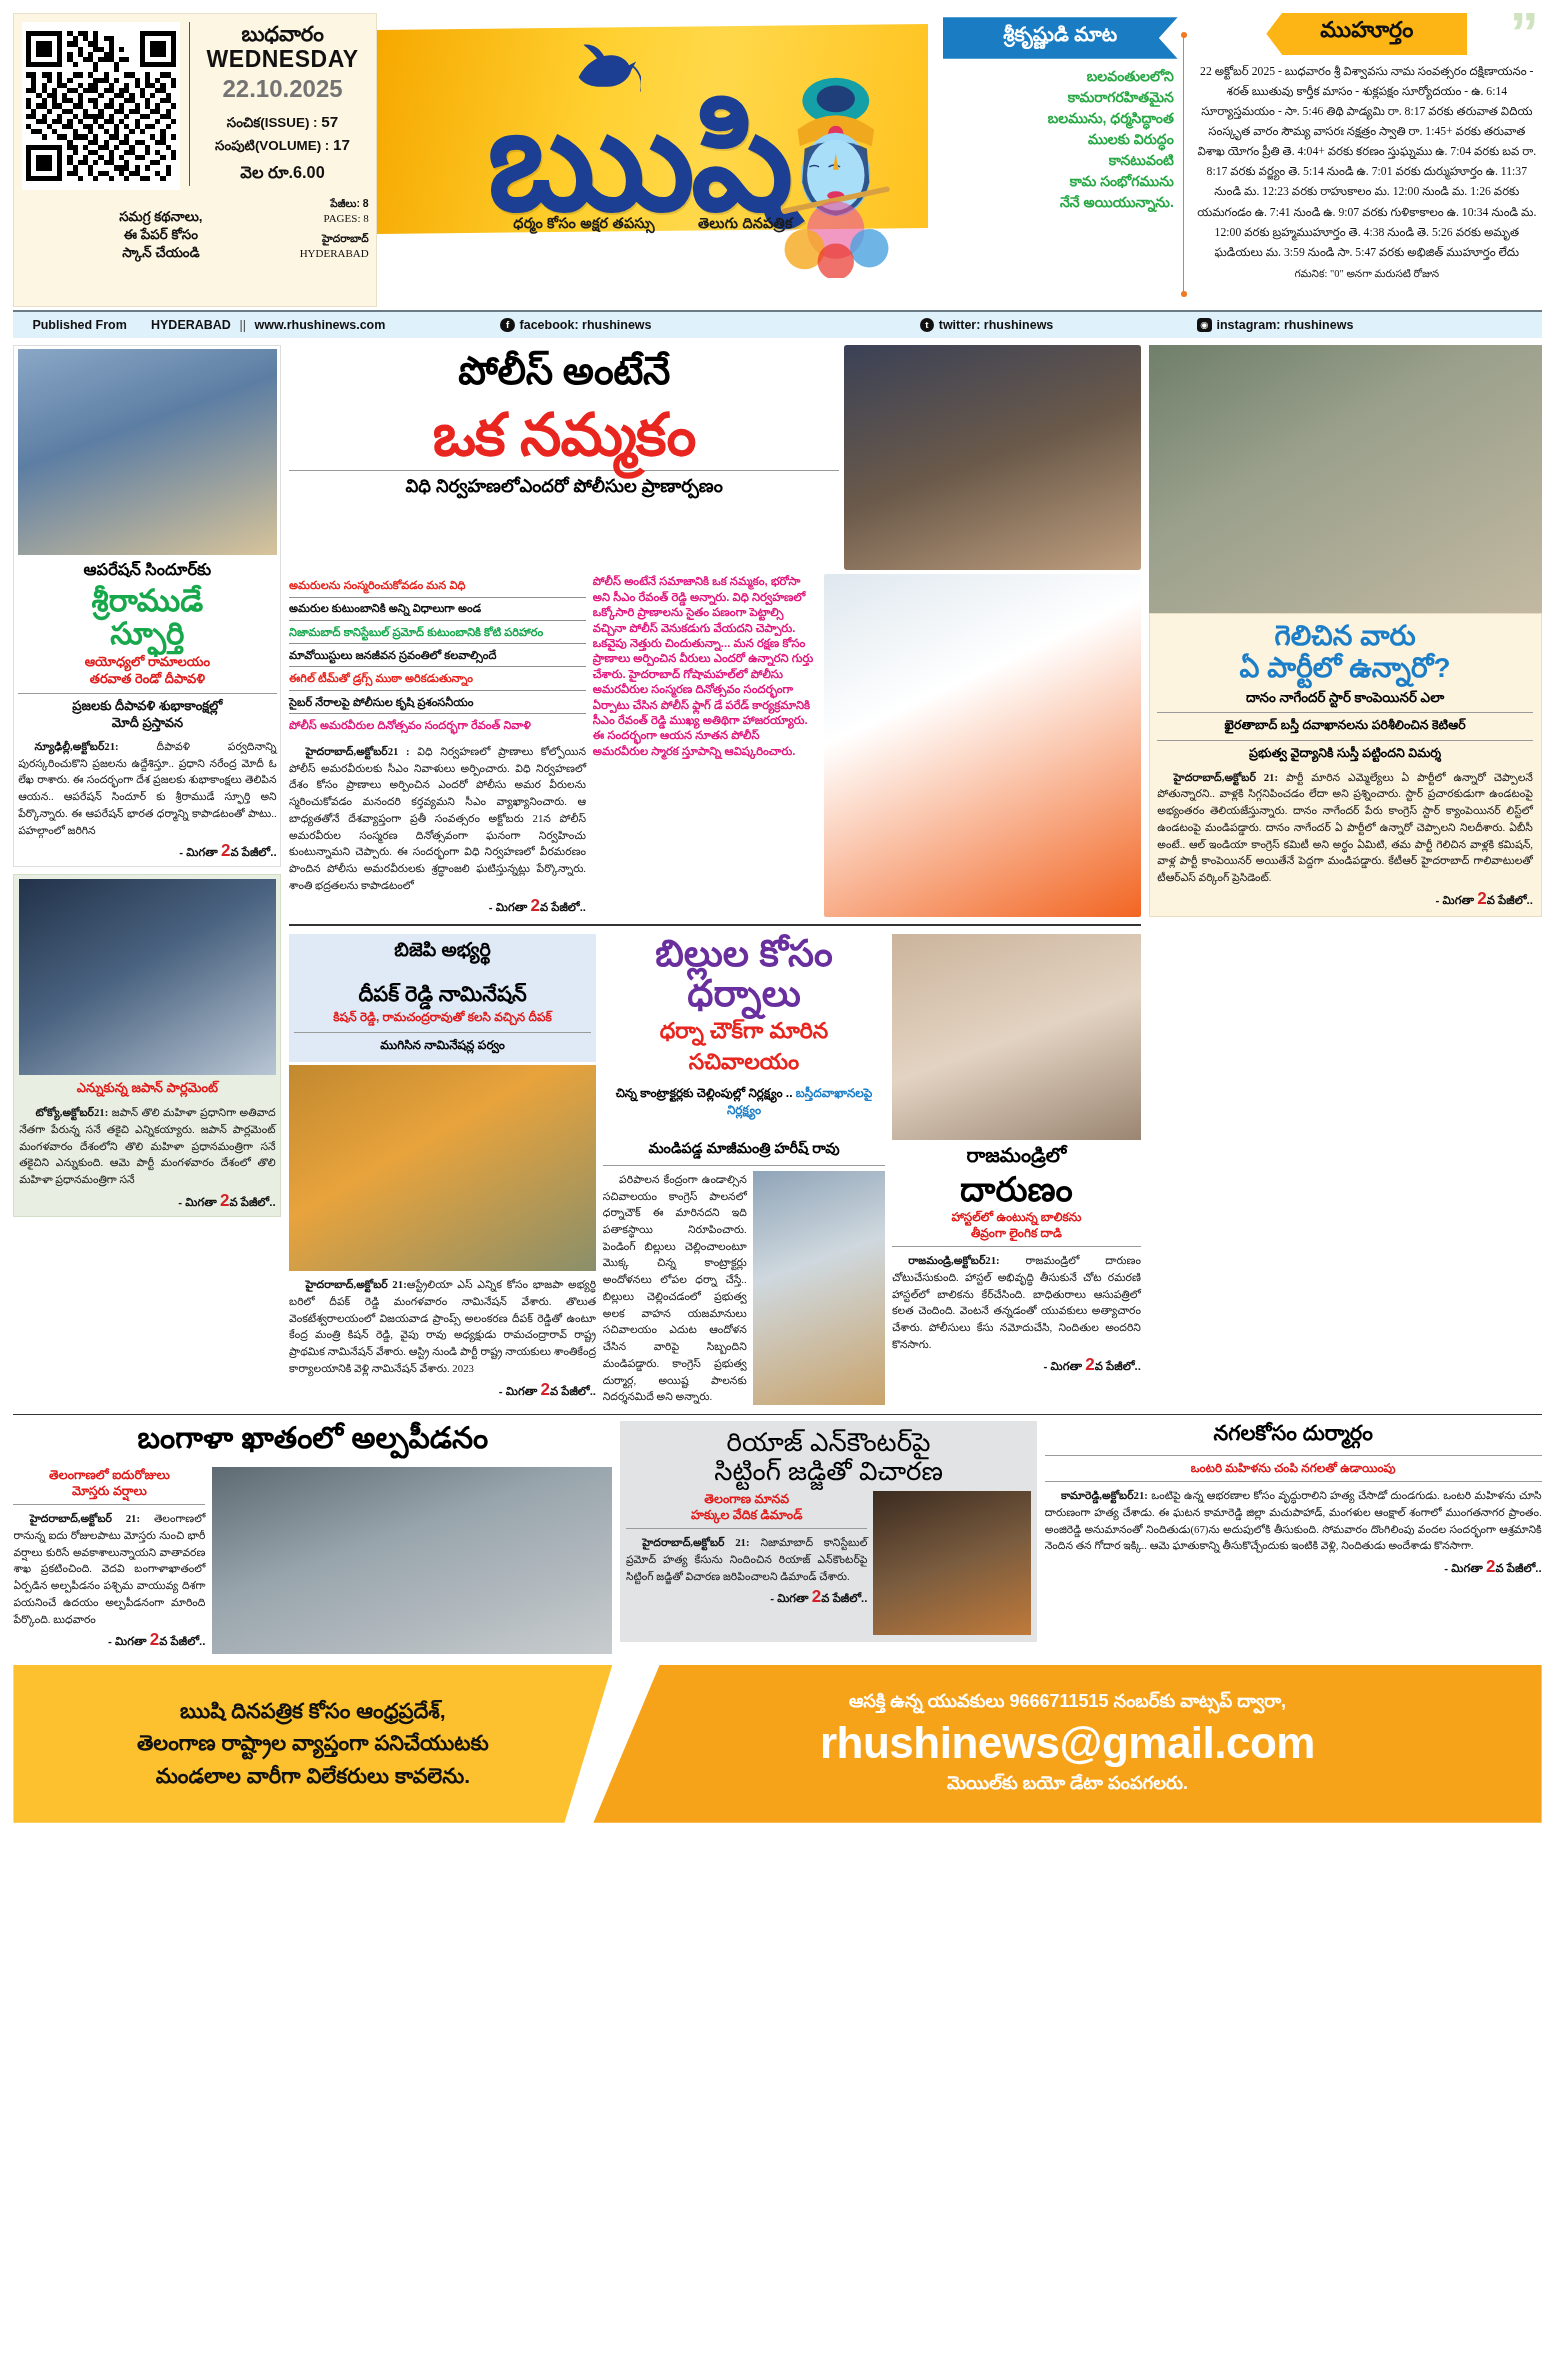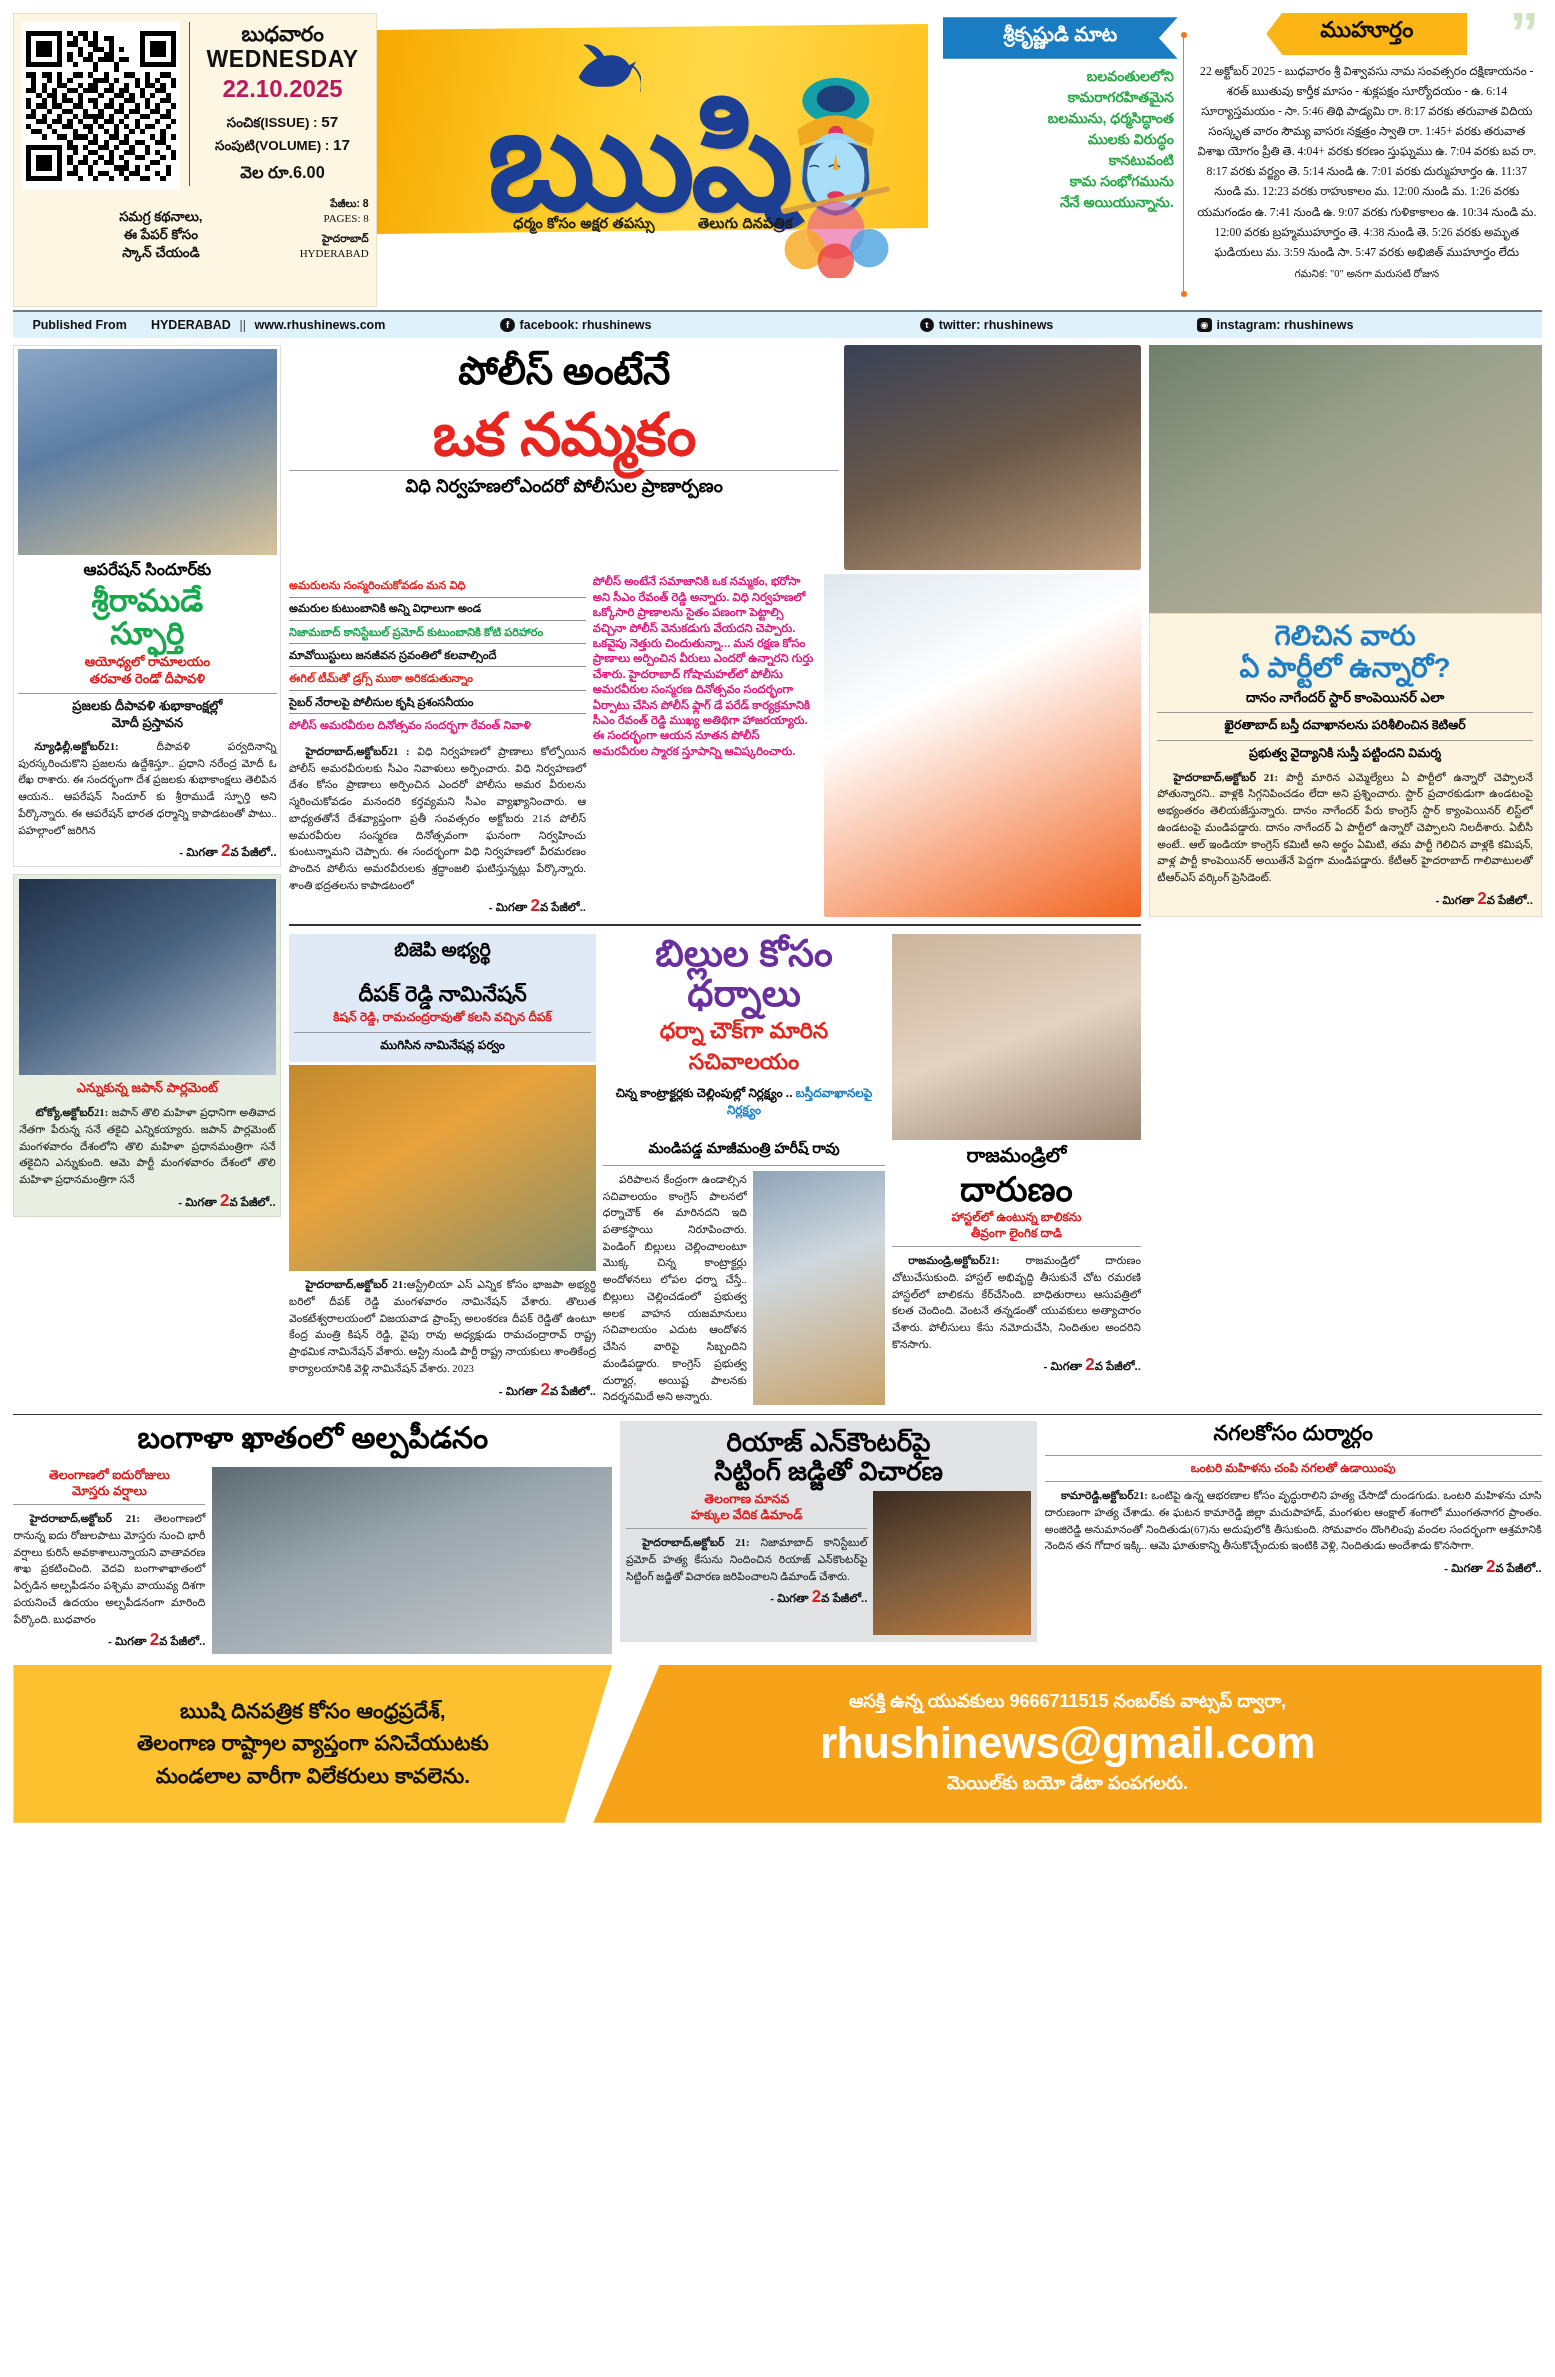--- a/index.html
+++ b/index.html
@@ -20,21 +20,21 @@
     width: 364px; background:#fdf6e3; border:0.5px solid #e8dfc8;
     display:flex; flex-direction:column; align-items:center; padding: 8.6px 7.7px 4.8px 7.7px;
   }
   .mh-left-top { display:flex; gap:8.6px; align-items:flex-start; width:100%; }
   .qr { width: 158px; height: 168px; background:#fff; padding:3.8px; flex:none; }
   .qr svg { display:block; }
   .mh-dates { flex:1; display:flex; flex-direction:column; align-items:center; justify-content:flex-start;
               border-left: 1.4px solid #555; padding-left: 6.7px; }
   .mh-day { font-size: 21px; font-weight:700; color:#111; letter-spacing:-0.2px; line-height:1.15; }
   .mh-weekday { font-size: 23px; font-weight:700; color:#111; letter-spacing:0.5px; line-height:1.15; }
-  .mh-date { font-size: 24px; font-weight:800; color:#be185d; line-height:1.3; }
+  .mh-date { font-size: 24px; font-weight:800; color:#737373; line-height:1.3; }
   .mh-issue { font-size:13.4px; font-weight:700; color:#111; margin-top:6.7px; line-height:1.5;}
   .mh-issue span.num { font-size:15.3px; }
   .mh-price { font-size:16.3px; font-weight:800; color:#111; margin-top:5.8px; }
   .mh-left-bottom { display:flex; width:100%; justify-content:space-between; align-items:flex-end; margin-top: 5.8px; }
   .mh-scan { font-size:13.4px; font-weight:700; color:#111; line-height:1.35; text-align:center; flex:1;}
   .mh-pages { font-size:10.5px; color:#111; text-align:right; line-height:1.45; font-weight:600;}
   .mh-pages .serif { font-family:"Liberation Serif", serif; font-weight:400; font-size:11px;}
 
   .mh-center { flex:1; position:relative; min-width:0; }
   .logo-band {
@@ -178,21 +178,21 @@
   .b1 { width: 599px; flex:none;}
   .b2 { width: 417px; flex:none;}
   .b3 { flex:1; min-width:0;}
   .b1-h { font-size: 30px; font-weight:800; text-align:center;}
   .b1-cols { display:flex; gap: 6.7px; margin-top: 4.8px;}
   .b1-text { width: 192px; flex:none;}
   .b1-s { font-size: 12.5px; font-weight:800; color:#e11a1a; text-align:center; line-height:1.3;}
   .b1-photo { flex:1; min-height: 187px; background:linear-gradient(160deg,#5e6a72,#98a4ac 40%,#c8ccce 100%);}
 
   .b2-wrap { background:#e2e3e5; padding: 6.7px 5.8px;}
-  .b2-h { font-size: 26px; font-weight:700; text-align:center; line-height:1.1;}
+  .b2-h { font-size: 26px; font-weight:400; text-align:center; line-height:1.1;}
   .b2-cols{ display:flex; gap:5.8px; margin-top:5.8px;}
   .b2-left{ flex:1;}
   .b2-s { font-size: 12.5px; font-weight:800; color:#e11a1a; text-align:center; line-height:1.3;}
   .b2-photo{ width: 158px; height: 144px; flex:none; background:linear-gradient(160deg,#3b2b20,#7a5c3f 50%,#c07a3a 100%);}
 
   .b3-h { font-size: 21px; font-weight:800; text-align:center;}
   .b3-s { font-size: 12px; font-weight:800; color:#e11a1a; text-align:center; line-height:1.3;}
 
   
   .footer { margin: 10.5px 13.4px 0 13.4px; display:flex; height: 158px; position:relative; overflow:hidden;}

